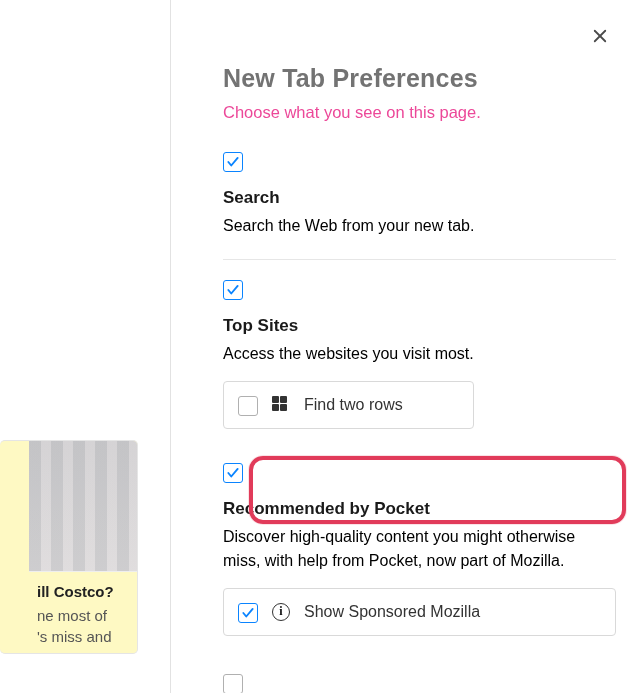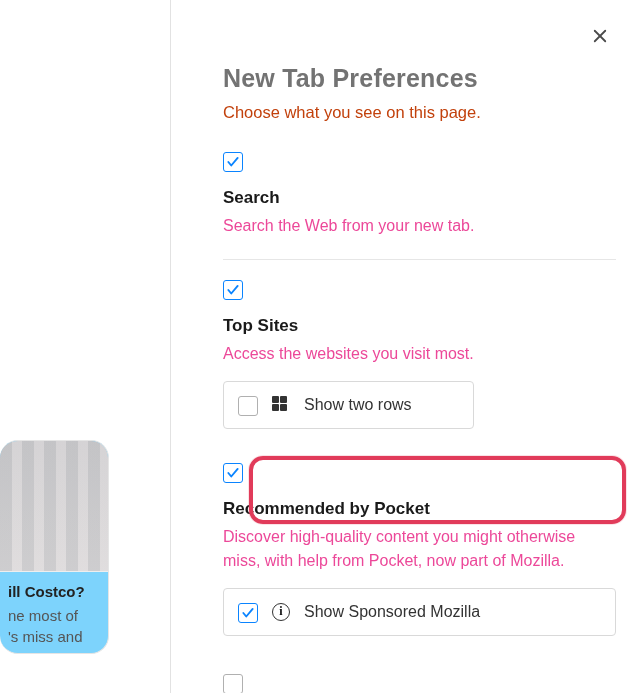--- a/index.html
+++ b/index.html
@@ -64,23 +64,24 @@
   }
 
   
   .card {
     position: absolute;
     left: 0;
     top: 440px;
     width: 108px;
     border: 1px solid #e5e5e5;
     border-left: none;
-    border-radius: 18px;
-    background: #7dd3fc;
+    border-radius: 5px;
+    background: #fef9c3;
     overflow: hidden;
+    padding-left: 29px;
   }
   .card-img {
     height: 130px;
     background:
       repeating-linear-gradient(90deg, #d9d9da 0 12px, #eceaea 12px 22px),
       linear-gradient(#e6e6e8, #f2f1f2);
     background-blend-mode: multiply;
     border-bottom: 1px solid #eee;
   }
   .card-body {
@@ -120,21 +121,21 @@
 
   h1.title {
     margin: 42px 0 10px 0;
     font-size: 25px;
     font-weight: 600;
     letter-spacing: .2px;
     color: #737373;
   }
   .subtitle {
     margin: 0 0 28px 0;
-    color: #c2410c;
+    color: #ec4899;
     font-size: 16.5px;
   }
 
   .section {
     display: flex;
     align-items: flex-start;
     gap: 16px;
     padding: 0 0 18px 0;
     flex-direction: column;
   }
@@ -165,21 +166,21 @@
 
   .section-body { flex: 1; }
   .section-heading {
     font-size: 17px;
     font-weight: 700;
     color: #1a1a1a;
     margin: 0 0 6px 0;
   }
   .section-desc {
     font-size: 16px;
-    color: #ec4899;
+    color: #000000;
     line-height: 1.45;
     margin: 0;
   }
 
   .sub-option {
     margin-top: 16px;
     border: 1px solid #d9d9d9;
     border-radius: 4px;
     padding: 12px 14px;
     display: flex;
@@ -289,21 +290,21 @@
         <div class="section-heading">Top Sites</div>
         <p class="section-desc">Access the websites you visit most.</p>
 
         <div class="sub-option">
           <span class="chk">
             
           </span>
           <span class="grid-icon">
             <span></span><span></span><br><span></span><span></span>
           </span>
-          <span class="label">Show two rows</span>
+          <span class="label">Find two rows</span>
         </div>
       </div>
     </div>
 
     <div style="height:24px"></div>
 
     <div class="section" style="padding-bottom:12px">
       <span class="chk checked">
         <svg viewBox="0 0 24 24" fill="none" stroke="currentColor" stroke-width="3.2" stroke-linecap="round" stroke-linejoin="round">
             <polyline points="4 12 9 18 20 5"></polyline>

